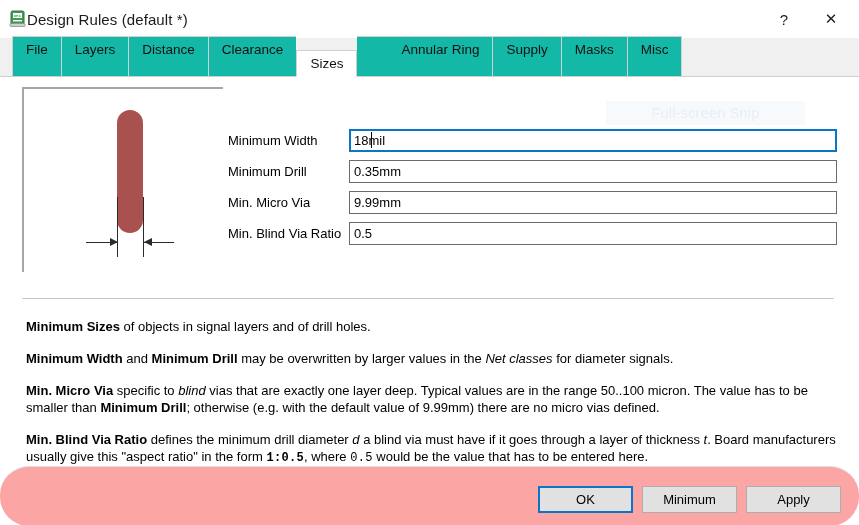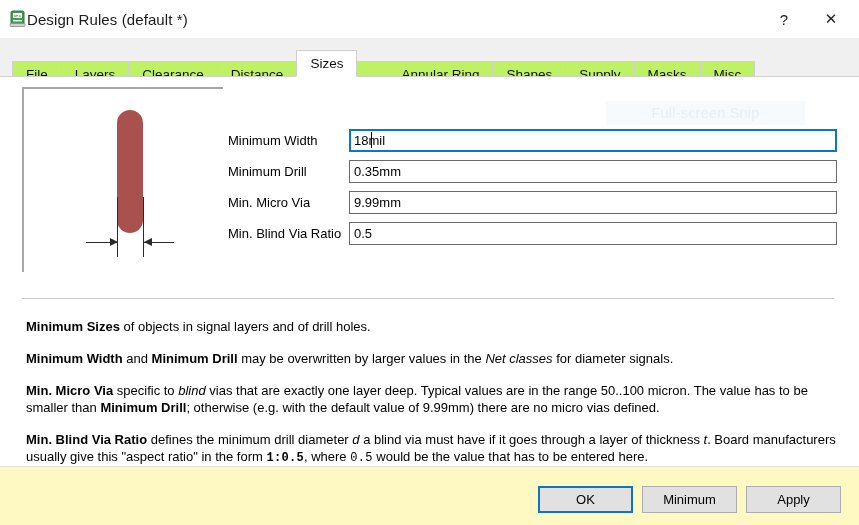--- a/index.html
+++ b/index.html
@@ -63,24 +63,24 @@
     border-bottom: 1px solid #d9d9d9;
   }
   .tabs {
     position: absolute;
     left: 12px; top: 12px;
     display: flex;
     align-items: flex-end;
     height: 26px;
   }
   .tab {
-    height: 15px;
+    height: 40px;
     line-height: 25px;
     padding: 0 13px;
-    background: #bef264;
+    background: #14b8a6;
     border: 1px solid #d0d0d0;
     border-bottom: none;
     border-right: none;
     font-size: 13.5px;
     color: #111111;
     white-space: nowrap;
     box-sizing: border-box;
     cursor: default;
   }
   .tab:last-child { border-right: 1px solid #d0d0d0; }
@@ -230,22 +230,23 @@
     font-size: 12px;
     letter-spacing: 0.3px;
   }
   .desc .mono.b { font-weight: bold; }
 
   
   .footer {
     position: absolute;
     left: 0; top: 466px;
     width: 859px; height: 59px;
-    background: #fef9c3;
+    background: #fca5a5;
     border-top: 1px solid #dfdfdf;
+    border-radius: 29px;
   }
   .btn-row {
     position: absolute;
     right: 18px; top: 19px;
     display: flex;
     gap: 9px;
   }
   .dlg-btn {
     width: 95px; height: 27px;
     box-sizing: border-box;
@@ -277,25 +278,24 @@
   <span class="title-text">Design Rules (default *)</span>
   <span class="titlebar-spacer"></span>
   <button class="tb-btn">?</button>
   <button class="tb-btn close">✕</button>
 </div>
 
 <div class="tabstrip">
   <div class="tabs">
     <div class="tab">File</div>
     <div class="tab">Layers</div>
+    <div class="tab">Distance</div>
     <div class="tab">Clearance</div>
-    <div class="tab">Distance</div>
     <div class="tab active">Sizes</div>
     <div class="tab">Annular Ring</div>
-    <div class="tab">Shapes</div>
     <div class="tab">Supply</div>
     <div class="tab">Masks</div>
     <div class="tab">Misc</div>
   </div>
 </div>
 
 <div class="content">
 
   <div class="diagram">
     <div class="diagram-frame-top"></div>

